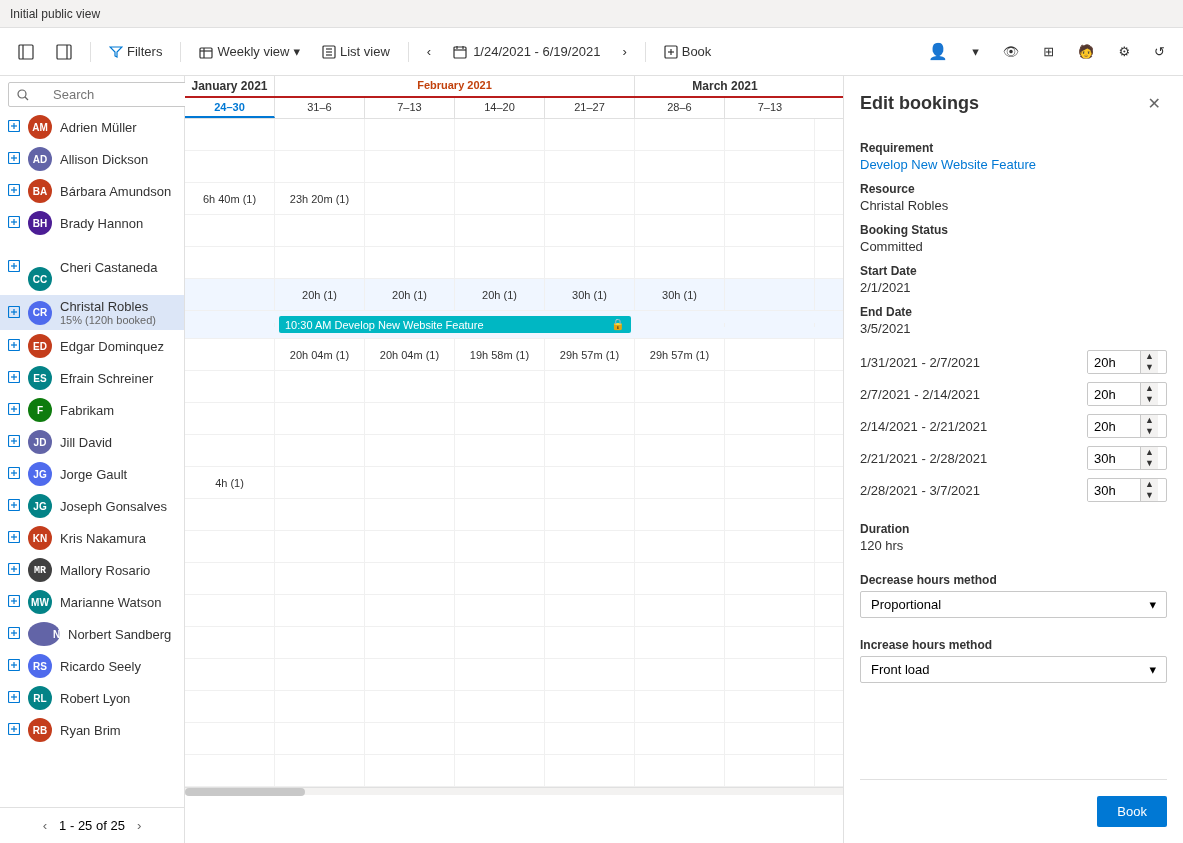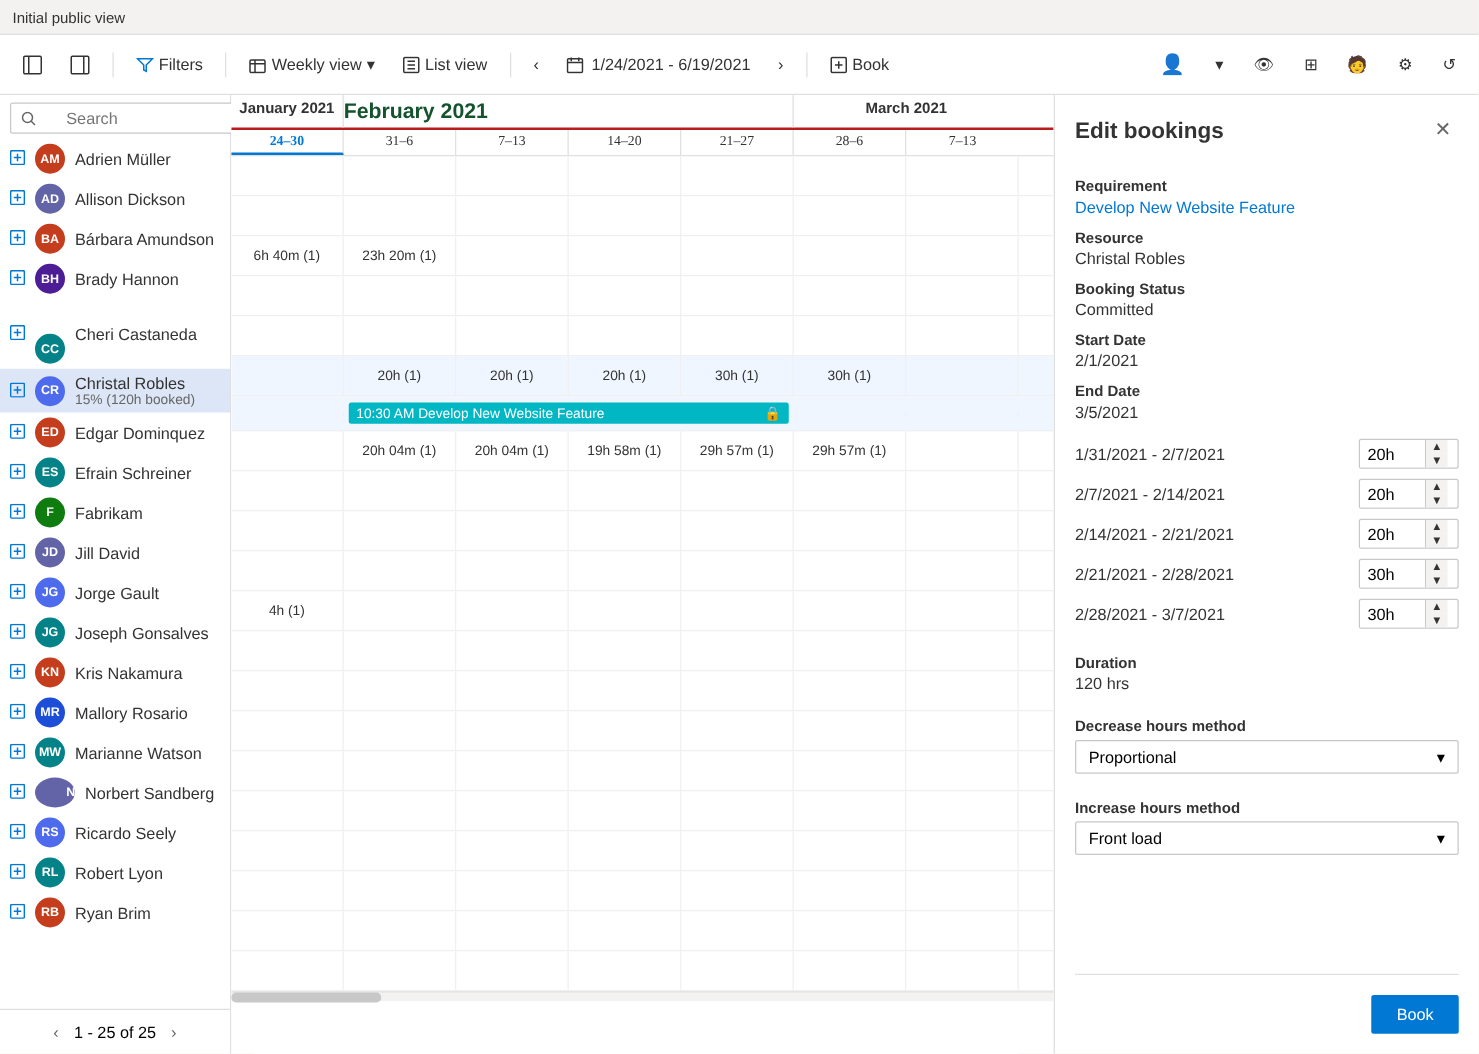--- a/index.html
+++ b/index.html
@@ -617,21 +617,21 @@
           <div>
             <div class="person-name">Kris Nakamura</div>
           </div>
         </div>
         <div class="person-row">
           <span class="plus-icon"><svg width="12" height="12" viewBox="0 0 12 12">
               <rect x="0.5" y="0.5" width="11" height="11" rx="1" fill="none" stroke="#0078d4" stroke-width="1.2"></rect>
               <line x1="6" y1="3" x2="6" y2="9" stroke="#0078d4" stroke-width="1.2"></line>
               <line x1="3" y1="6" x2="9" y2="6" stroke="#0078d4" stroke-width="1.2"></line>
             </svg></span>
-          <div class="avatar" style="background: #1d4ed8;">MR</div>
+          <div class="avatar" style="background: #404040; font-family: Liberation Mono, monospace;">MR</div>
           <div>
             <div class="person-name">Mallory Rosario</div>
           </div>
         </div>
         <div class="person-row">
           <span class="plus-icon"><svg width="12" height="12" viewBox="0 0 12 12">
               <rect x="0.5" y="0.5" width="11" height="11" rx="1" fill="none" stroke="#0078d4" stroke-width="1.2"></rect>
               <line x1="6" y1="3" x2="6" y2="9" stroke="#0078d4" stroke-width="1.2"></line>
               <line x1="3" y1="6" x2="9" y2="6" stroke="#0078d4" stroke-width="1.2"></line>
             </svg></span>
@@ -692,25 +692,25 @@
       <button>›</button>
     </div>
   </div>
 
   <div class="calendar-area">
 
     <div style="background:#fff;border-bottom:1px solid #e0e0e0;flex-shrink:0;">
 
       <div style="display:flex;border-bottom:2px solid #b91c1c;">
         <div style="width:90px;border-right:1px solid #e0e0e0;text-align:center;padding:3px 0;font-size:12px;font-weight:600;color:#333;">January 2021</div>
-        <div style="width:360px;border-right:1px solid #e0e0e0;padding:3px 0;font-size:17px;font-weight:600;color:#14532d;">February 2021</div>
+        <div style="width:360px;border-right:1px solid #e0e0e0;text-align:center;padding:3px 0;font-size:11px;font-weight:600;color:#c2410c;">February 2021</div>
         <div style="width:180px;text-align:center;padding:3px 0;font-size:12px;font-weight:600;color:#333;">March 2021</div>
       </div>
 
-      <div style="display:flex;font-family:Liberation Serif, serif;">
+      <div style="display:flex;">
         <div class="week-cell active">24–30</div>
         <div class="week-cell">31–6</div>
         <div class="week-cell">7–13</div>
         <div class="week-cell">14–20</div>
         <div class="week-cell">21–27</div>
         <div class="week-cell">28–6</div>
         <div class="week-cell" style="border-right:none;">7–13</div>
       </div>
     </div>
 

